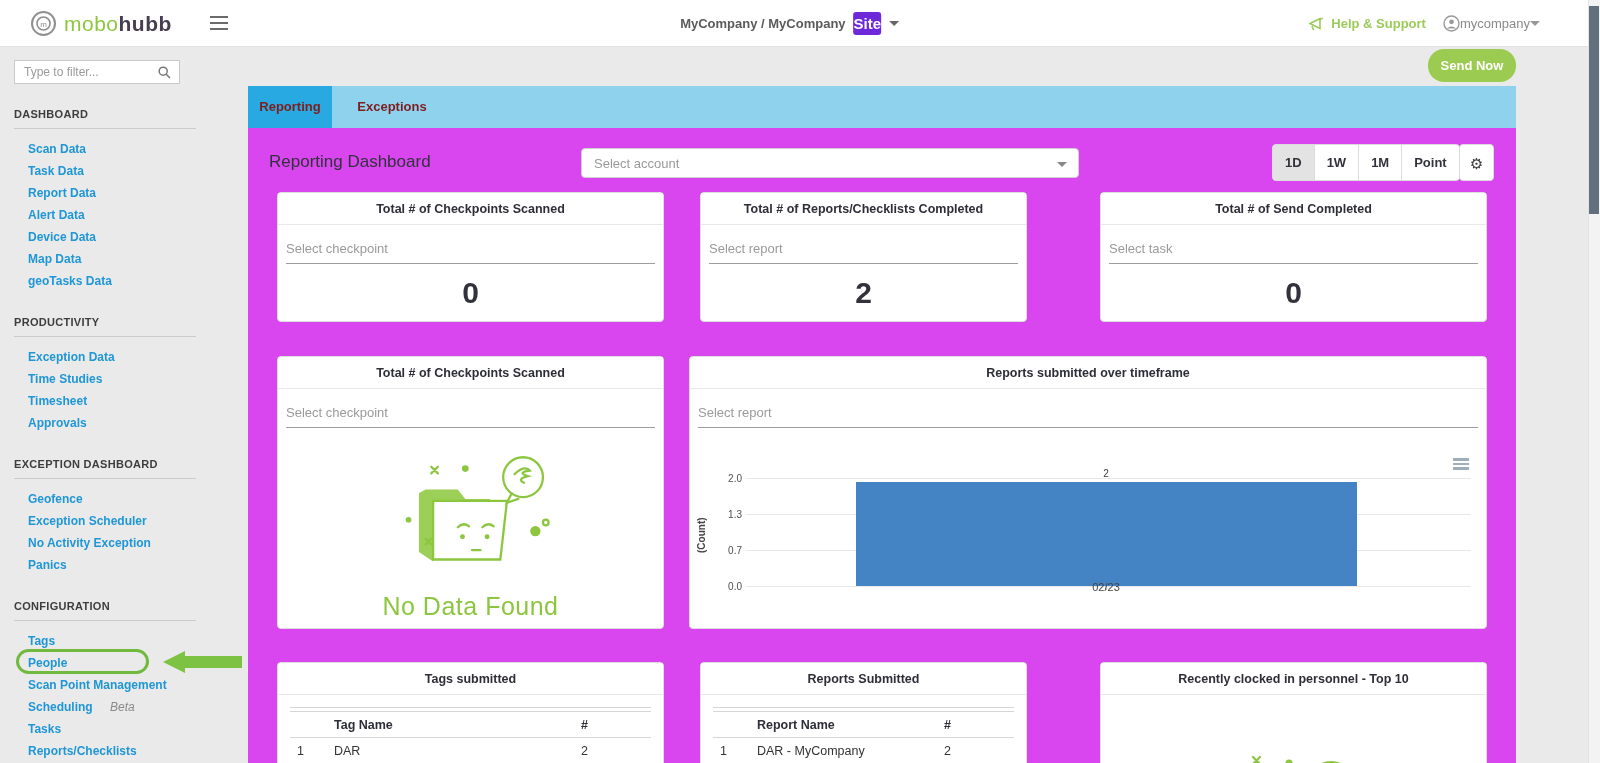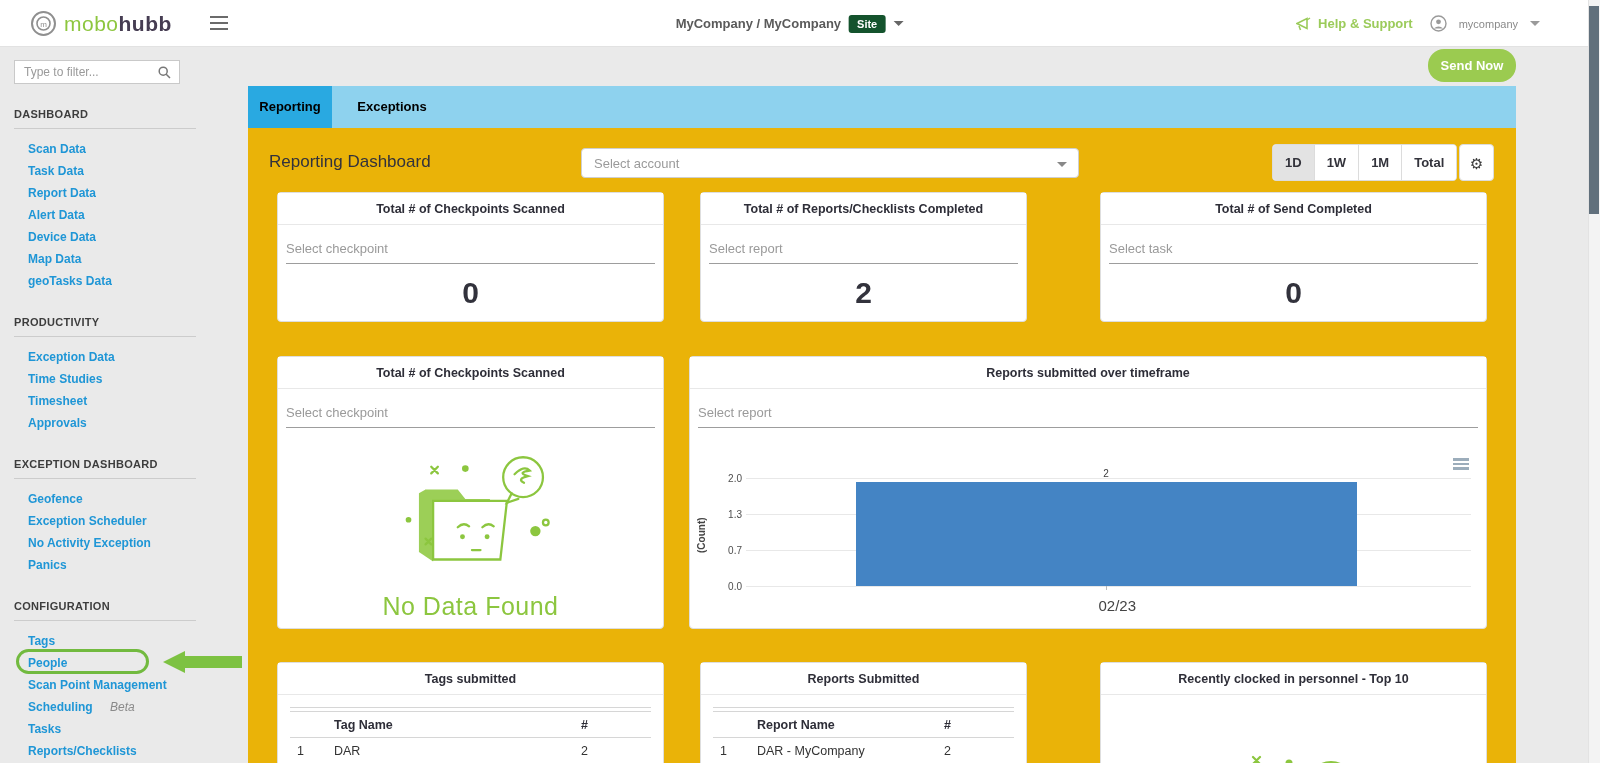--- a/index.html
+++ b/index.html
@@ -9,25 +9,25 @@
   
   .header { position:absolute; top:0; left:0; width:1588px; height:47px; background:#fff; border-bottom:1px solid #e2e2e2; z-index:5; }
   .logo { position:absolute; left:30px; top:0; height:47px; display:flex; align-items:center; gap:7px; }
   .logo-text { font-size:21px; letter-spacing:.5px; }
   .logo-mobo { color:#8dc63f; font-weight:400; }
   .logo-hubb { color:#463d52; font-weight:700; }
   .hamburger { position:absolute; left:210px; top:16px; width:18px; cursor:pointer; }
   .hamburger span { display:block; height:2px; background:#6b6b6b; margin-bottom:4px; }
   .acct-switch { position:absolute; left:50%; transform:translateX(-52%); top:0; height:47px; display:flex; align-items:center; gap:8px; cursor:pointer; }
   .acct-label { font-size:13px; font-weight:bold; color:#5a5a5a; }
-  .site-badge { background:#14532d; color:#fff; font-size:11px; font-weight:bold; padding:3px 8px; border-radius:3px; }
+  .site-badge { background:#6d28d9; color:#fff; font-size:15px; font-weight:bold; padding:3px 0; border-radius:3px; }
   .caret { width:0; height:0; border-left:5px solid transparent; border-right:5px solid transparent; border-top:5px solid #666; display:inline-block; }
   .header-right { position:absolute; right:48px; top:0; height:47px; display:flex; align-items:center; gap:9px; }
   .help-link { color:#9bcb5a; font-size:13px; font-weight:bold; display:flex; align-items:center; gap:6px; cursor:pointer; }
-  .user-menu { display:flex; align-items:center; gap:12px; color:#8a8a8a; font-size:11px; cursor:pointer; margin-left:8px; }
+  .user-menu { display:flex; align-items:center; gap:0; color:#8a8a8a; font-size:13px; cursor:pointer; margin-left:8px; }
 
   
   .scroll-track { position:absolute; right:0; top:0; width:12px; height:763px; background:#f3f3f3; border-left:1px solid #e3e3e3; z-index:9; }
   .scroll-thumb { position:absolute; right:1px; top:6px; width:10px; height:208px; background:#61707c; }
 
   
   .sidebar { position:absolute; left:0; top:47px; width:248px; bottom:0; padding:13px 0 0 14px; }
   .filter-box { width:166px; height:24px; background:#fff; border:1px solid #c9c9c9; border-radius:0; position:relative; }
   .filter-box input { border:none; outline:none; background:transparent; width:136px; height:22px; padding:0 0 0 9px; font-size:12px; color:#444; font-family:"Liberation Sans",sans-serif; }
   .filter-box input::placeholder { color:#9a9a9a; }
@@ -37,24 +37,24 @@
   .nav-item { display:block; padding:4px 0 4px 14px; font-size:12px; font-weight:bold; color:#1f96d6; text-decoration:none; position:relative; }
   .beta-tag { font-style:italic; font-weight:normal; color:#8a8a8a; margin-left:14px; }
   .hl-ring { position:absolute; left:2px; top:-3px; width:133px; height:25px; border:3px solid #72ba3f; border-radius:13px; pointer-events:none; }
   .hl-arrow { position:absolute; left:149px; top:-1px; width:80px; height:22px; pointer-events:none; }
   .hl-arrow::before { content:""; position:absolute; left:0; top:0; width:0; height:0; border-top:11px solid transparent; border-bottom:11px solid transparent; border-right:22px solid #7dc242; }
   .hl-arrow::after { content:""; position:absolute; left:21px; top:5px; width:58px; height:12px; background:#7dc242; }
 
   
   .send-now { position:absolute; left:1428px; top:49px; width:88px; height:33px; background:#9bcb50; color:#fff; font-weight:bold; font-size:13px; border:none; border-radius:16px; cursor:pointer; font-family:"Liberation Sans",sans-serif; }
   .tabbar { position:absolute; left:248px; top:86px; width:1268px; height:42px; background:#8ed2ee; }
-  .tab { height:42px; line-height:42px; text-align:center; color:#000000; font-weight:bold; font-size:13px; position:absolute; top:0; cursor:pointer; }
+  .tab { height:42px; line-height:42px; text-align:center; color:#7f1d1d; font-weight:bold; font-size:13px; position:absolute; top:0; cursor:pointer; }
   .tab.active { left:0; width:84px; background:#29a9e1; }
   .tab.inactive { left:96px; width:96px; }
-  .panel { position:absolute; left:248px; top:128px; width:1268px; height:635px; background:#eab308; overflow:hidden; }
+  .panel { position:absolute; left:248px; top:128px; width:1268px; height:635px; background:#d946ef; overflow:hidden; }
 
   .page-title { position:absolute; left:21px; top:24px; font-size:17px; color:#32323c; }
   .account-select { position:absolute; left:333px; top:20px; width:498px; height:30px; border:1px solid #cfcfcf; border-radius:4px; background:#fff; cursor:pointer; }
   .account-select .ph { position:absolute; left:12px; top:7px; font-size:13px; color:#9a9a9a; }
   .account-select .caret { position:absolute; right:11px; top:13px; border-top-color:#888; }
   .range-group { position:absolute; left:1024px; top:16px; height:37px; display:flex; border:1px solid #dcdcdc; border-radius:4px; overflow:hidden; background:#fff; }
   .range-btn { height:35px; line-height:35px; padding:0 12px; font-size:13px; font-weight:bold; color:#33333b; border-right:1px solid #dcdcdc; background:#fff; cursor:pointer; }
   .range-btn:last-child { border-right:none; }
   .range-btn.active { background:#e3e3e3; }
   .settings-btn { position:absolute; left:1211px; top:16px; width:35px; height:37px; border:1px solid #dcdcdc; border-radius:4px; background:#fff; text-align:center; line-height:37px; font-size:15px; color:#3a3a3a; cursor:pointer; }
@@ -76,21 +76,21 @@
   .no-data-text { text-align:center; color:#8cc63f; font-size:25px; font-weight:400; letter-spacing:.5px; margin-top:2px; }
 
   
   .chart-area { position:absolute; left:0; top:0; width:798px; height:273px; }
   .gridline { position:absolute; left:56px; width:725px; height:1px; background:#e8e8e8; }
   .ytick { position:absolute; left:8px; width:44px; text-align:right; font-size:10px; color:#4d4d4d; }
   .ylabel { position:absolute; left:6px; top:196px; font-size:10px; font-weight:bold; color:#444; transform:rotate(-90deg); transform-origin:left top; }
   .bar { position:absolute; left:166px; top:125px; width:501px; height:104px; background:#4484c4; cursor:pointer; }
   .bar-label { position:absolute; left:386px; top:111px; width:60px; text-align:center; font-size:10px; color:#3c3c3c; }
   .xtick-mark { position:absolute; left:416px; top:229px; width:1px; height:4px; background:#bbb; }
-  .xtick { position:absolute; left:386px; top:240px; width:60px; text-align:right; font-size:15px; color:#444; }
+  .xtick { position:absolute; left:386px; top:224px; width:60px; text-align:center; font-size:11px; color:#444; }
   .chart-menu { position:absolute; left:763px; top:101px; width:16px; cursor:pointer; }
   .chart-menu span { display:block; height:2.5px; background:#9cadbb; margin-bottom:2px; }
 
   
   .mini-table { margin:12px 12px 0 12px; border-top:1px solid #d6d6d6; }
   .t-row { display:grid; grid-template-columns:44px 1fr 70px; align-items:center; }
   .t-head { border-top:1px solid #d6d6d6; margin-top:3px; border-bottom:1px solid #d6d6d6; height:27px; font-weight:bold; font-size:12.5px; color:#2e2e38; }
   .t-data { height:27px; font-size:12.5px; color:#333; border-bottom:1px solid #efefef; }
   .t-idx { padding-left:7px; }
 
@@ -204,21 +204,21 @@
 
   <div class="account-select">
     <span class="ph">Select account</span>
     <span class="caret"></span>
   </div>
 
   <div class="range-group">
     <div class="range-btn active">1D</div>
     <div class="range-btn">1W</div>
     <div class="range-btn">1M</div>
-    <div class="range-btn">Total</div>
+    <div class="range-btn">Point</div>
   </div>
   <div class="settings-btn"><span>⚙</span></div>
 
   <div class="card row1 c1">
     <div class="card-header">Total # of Checkpoints Scanned</div>
     <div class="card-select">Select checkpoint</div>
     <div class="stat-value">0</div>
   </div>
   <div class="card row1 c2">
     <div class="card-header">Total # of Reports/Checklists Completed</div>

